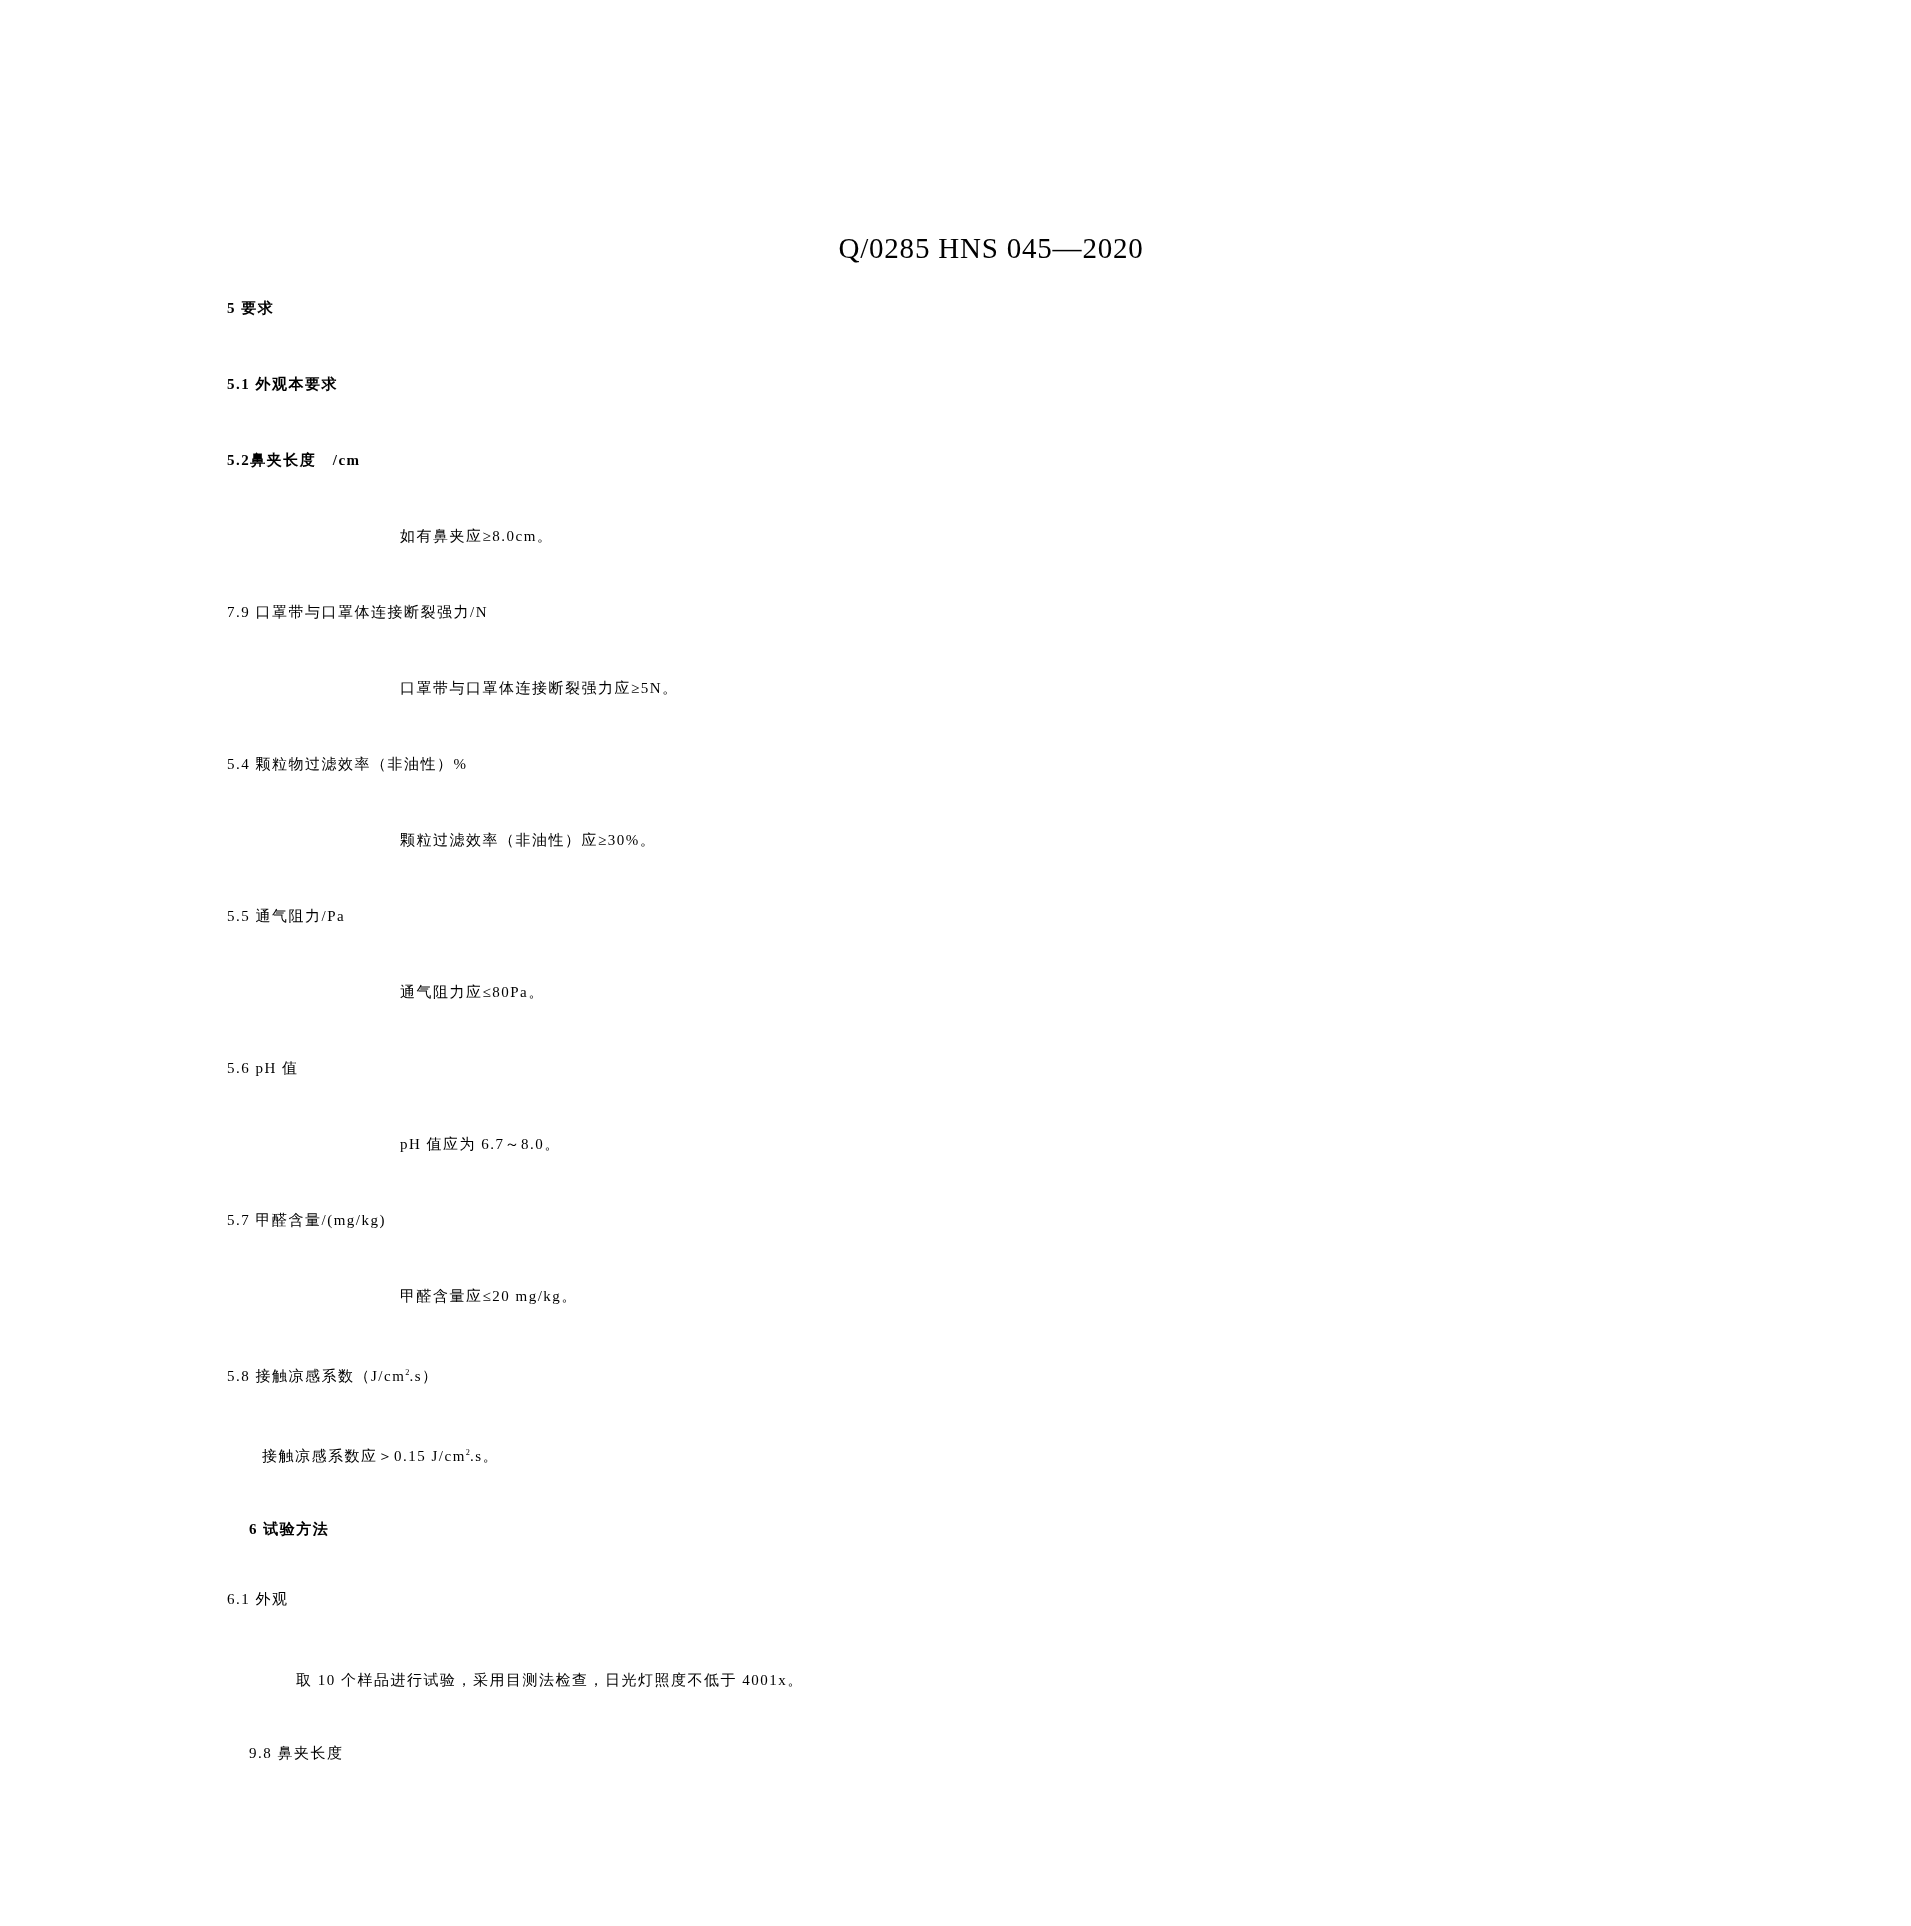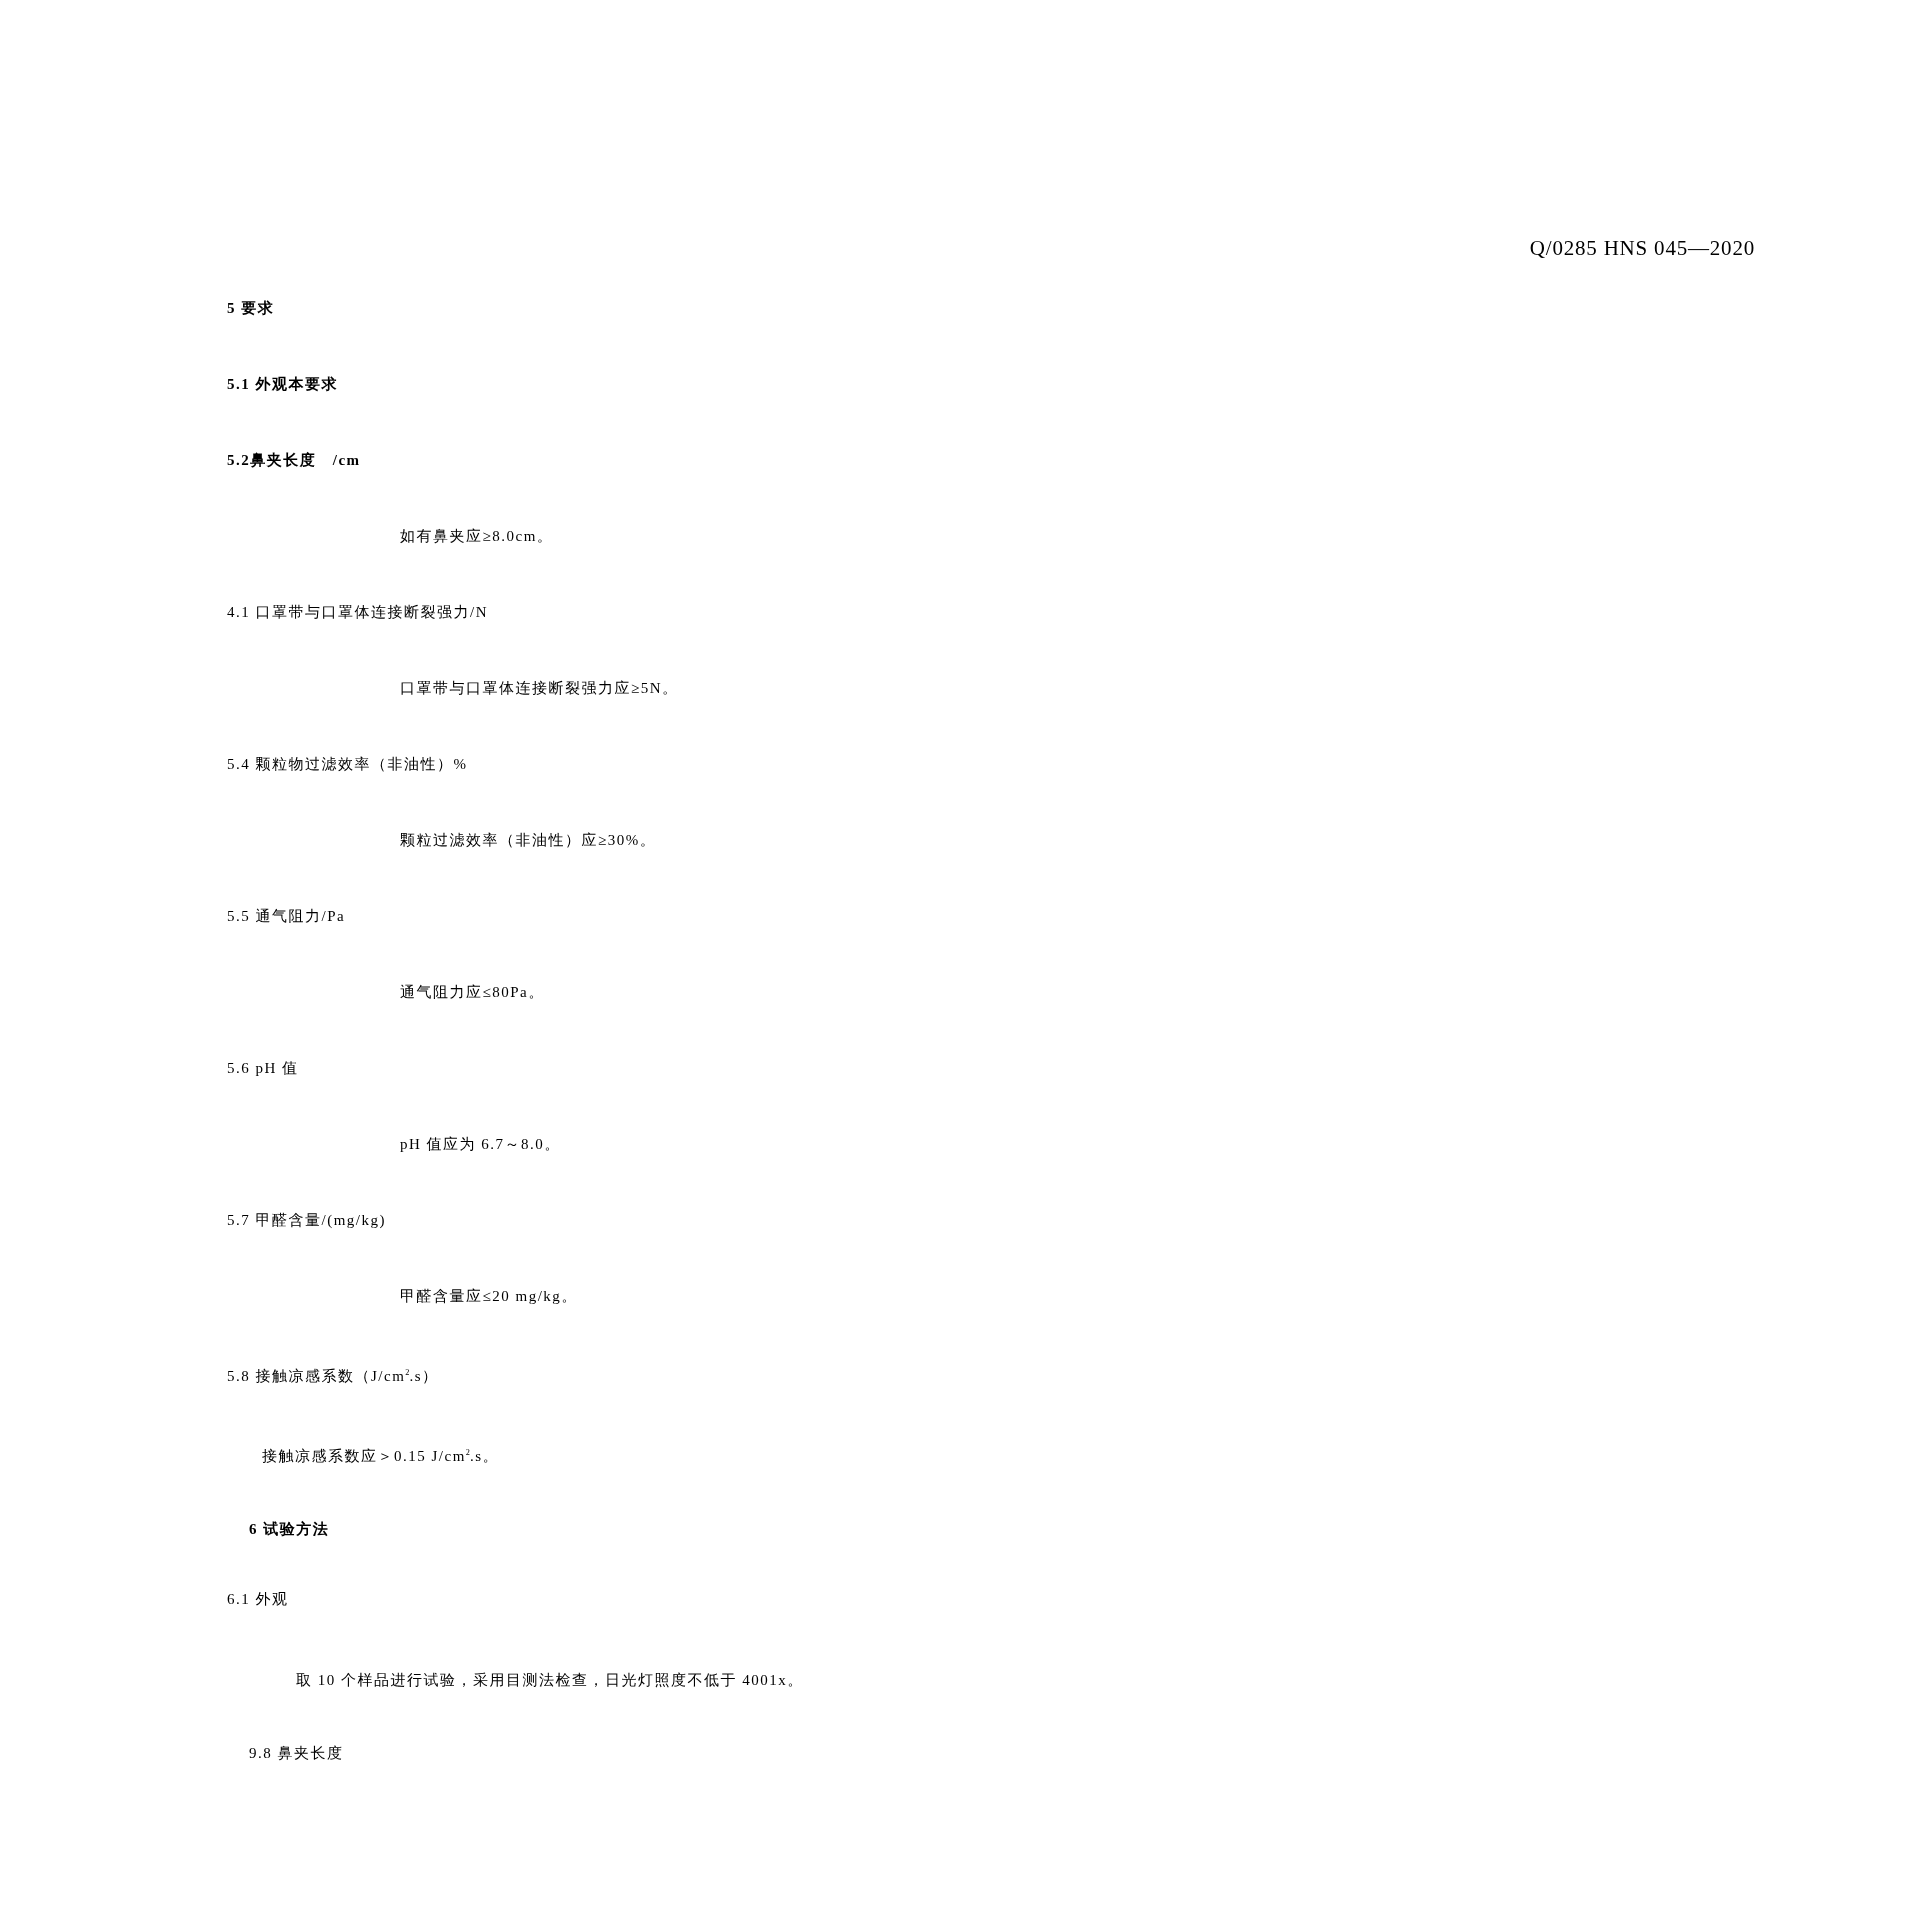--- a/index.html
+++ b/index.html
@@ -8,22 +8,22 @@
     width: 1911px;
     height: 2703px;
     box-sizing: border-box;
     background: #ffffff;
     color: #000000;
     font-family: "Liberation Serif", "DejaVu Serif", serif;
     padding: 231px 156px 0 227px;
     overflow: hidden;
   }
   .hdr {
-    text-align: right;
-    font-size: 21px;
+    text-align: center;
+    font-size: 29px;
     line-height: 35px;
     letter-spacing: 0.8px;
     white-space: nowrap;
   }
   .line {
     font-size: 15px;
     line-height: 27px;
     letter-spacing: 1.5px;
     margin-top: 49px;
     white-space: nowrap;
@@ -49,21 +49,21 @@
 
   <div class="hdr">Q/0285 HNS 045—2020</div>
 
   <div class="line b mt-first">5 要求</div>
 
   <div class="line b">5.1 外观本要求</div>
 
   <div class="line b">5.2鼻夹长度　/cm</div>
   <div class="line ind-std">如有鼻夹应≥8.0cm。</div>
 
-  <div class="line">4.1 口罩带与口罩体连接断裂强力/N</div>
+  <div class="line">7.9 口罩带与口罩体连接断裂强力/N</div>
   <div class="line ind-std">口罩带与口罩体连接断裂强力应≥5N。</div>
 
   <div class="line">5.4 颗粒物过滤效率（非油性）%</div>
   <div class="line ind-std">颗粒过滤效率（非油性）应≥30%。</div>
 
   <div class="line">5.5 通气阻力/Pa</div>
   <div class="line ind-std">通气阻力应≤80Pa。</div>
 
   <div class="line">5.6 pH 值</div>
   <div class="line ind-std">pH 值应为 6.7～8.0。</div>

